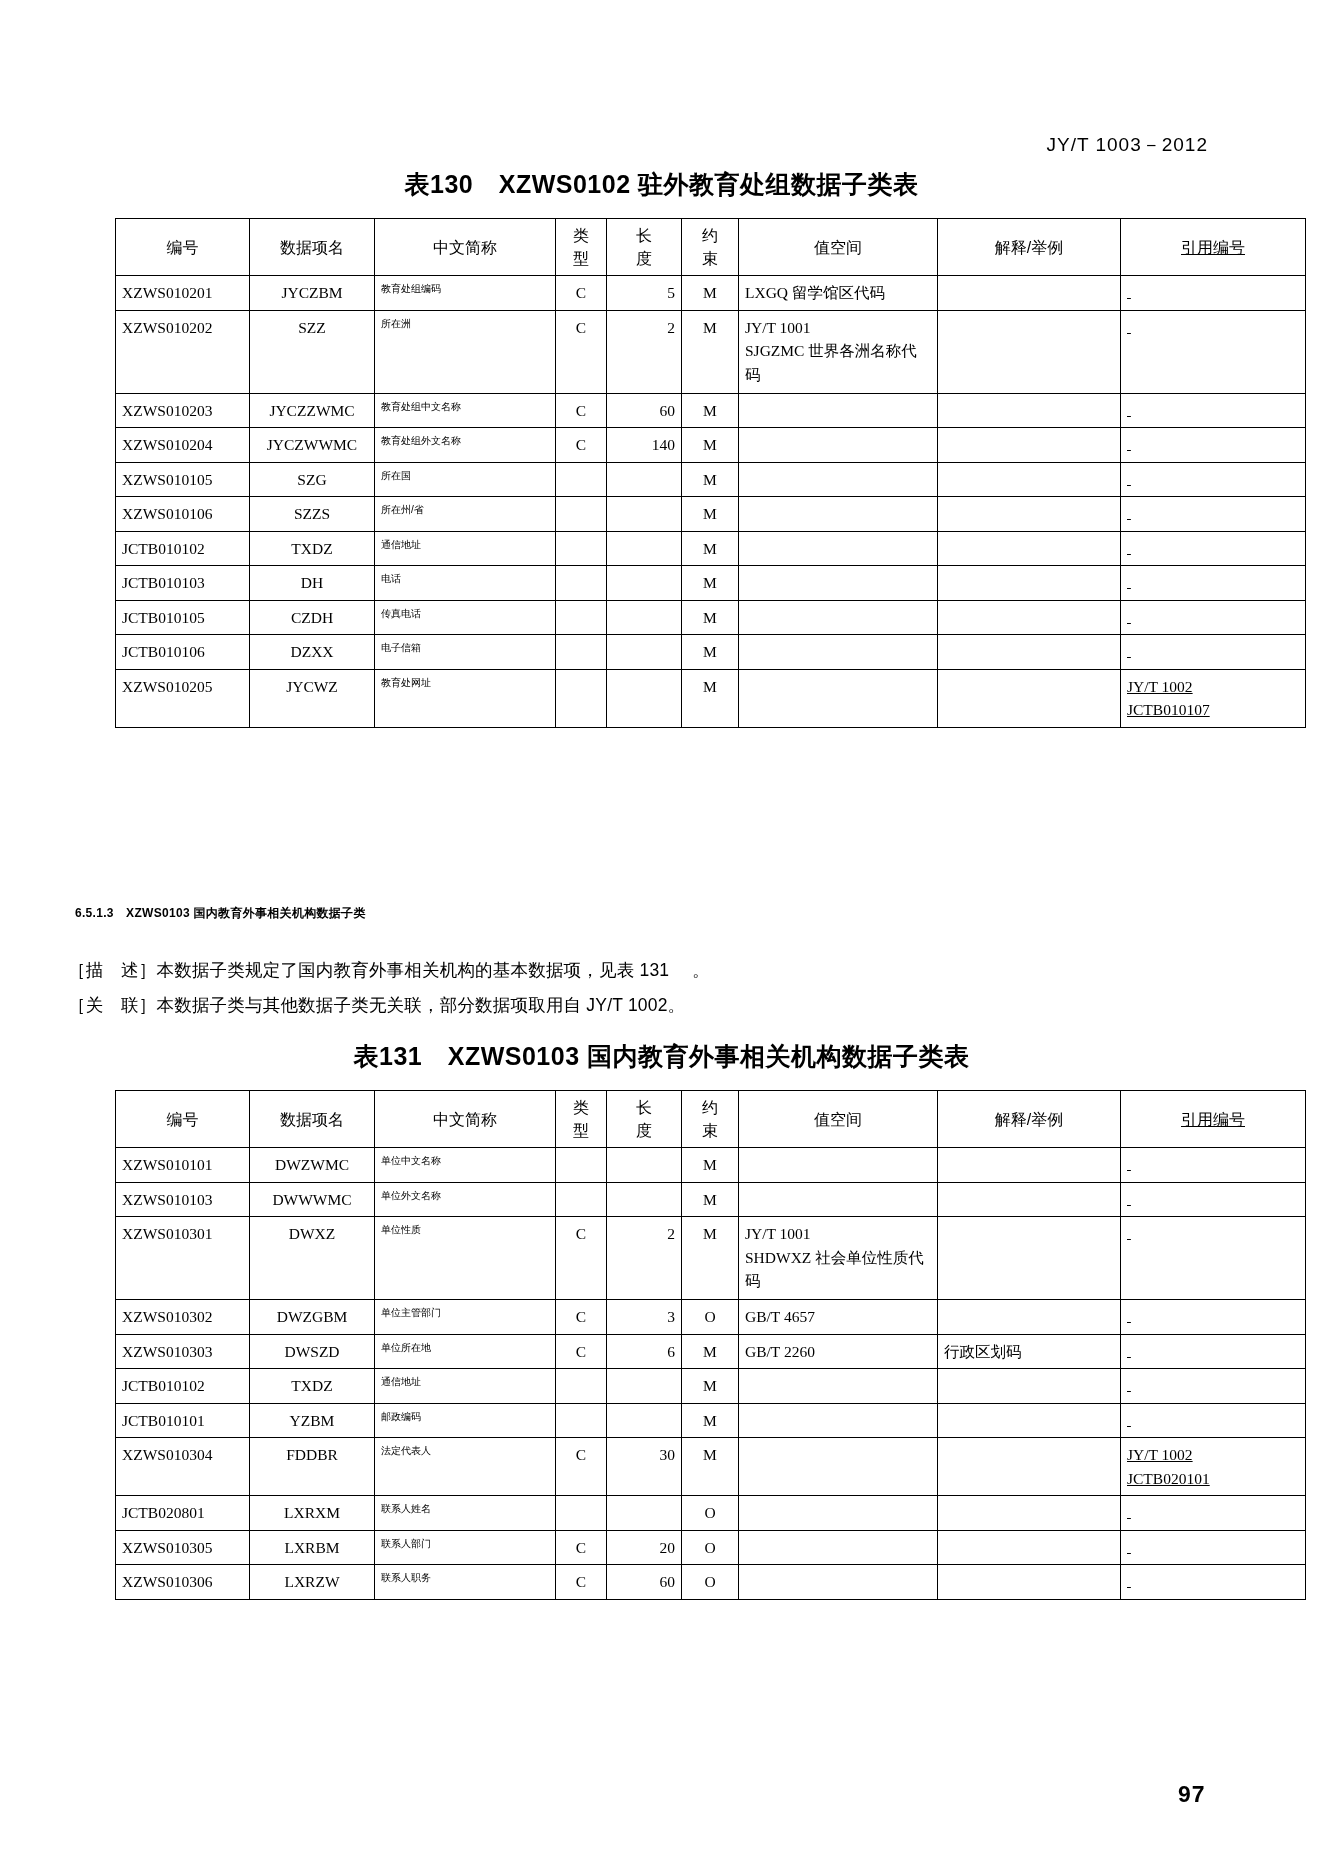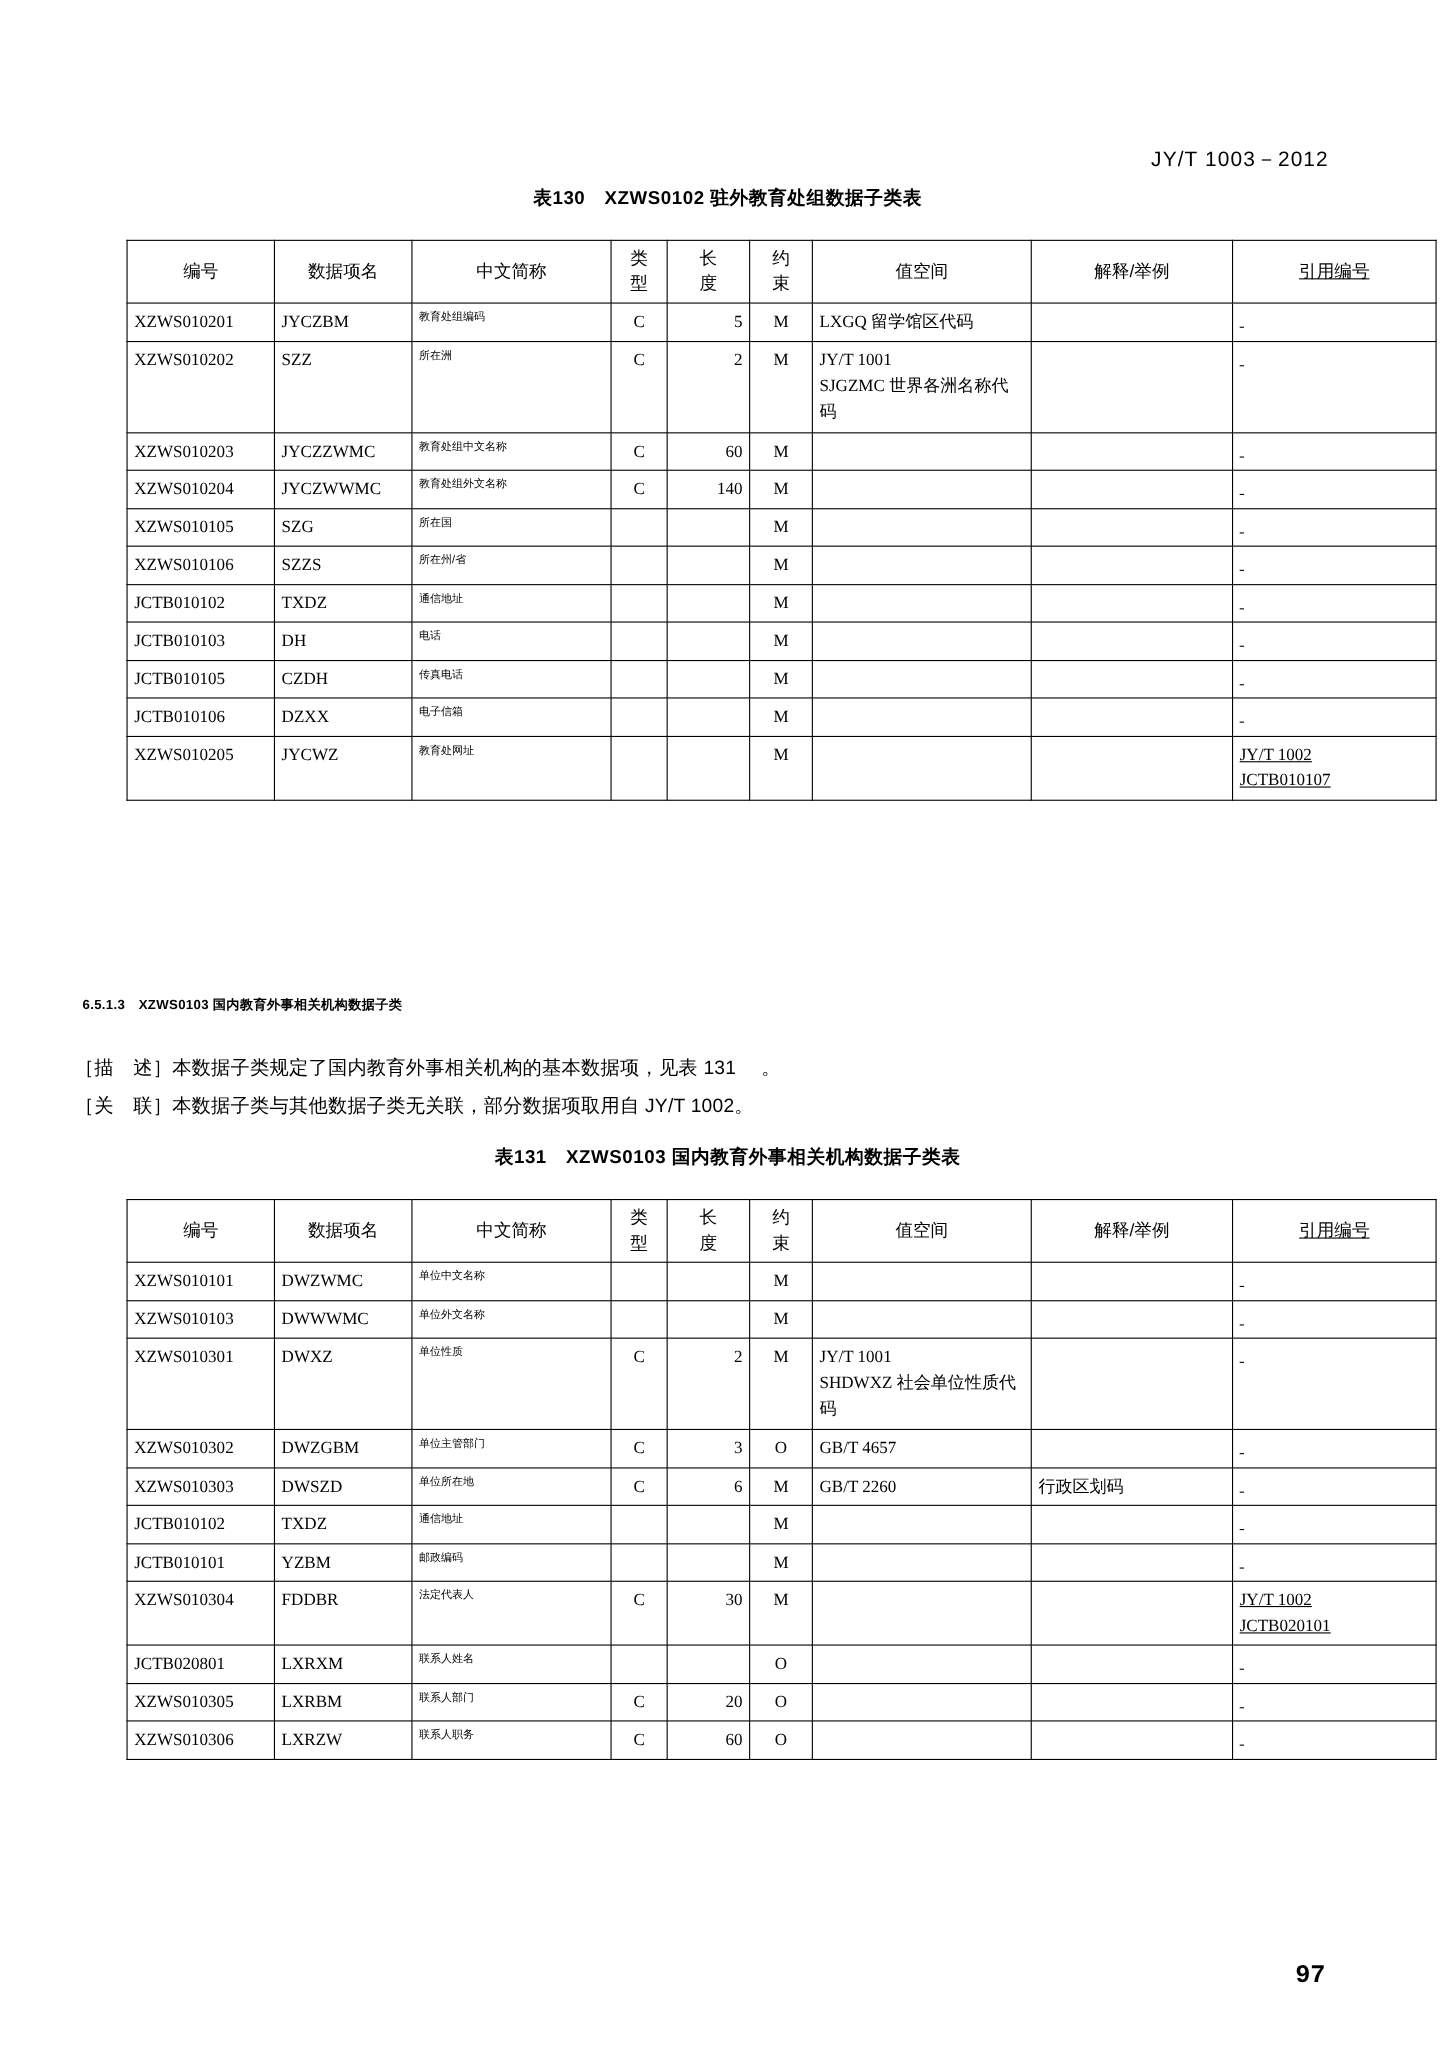--- a/index.html
+++ b/index.html
@@ -26,21 +26,21 @@
     top: 132px;
     right: 115px;
     font-family: "Liberation Sans", sans-serif;
     font-size: 19px;
     letter-spacing: 1px;
   }
   .table-caption {
     text-align: center;
     font-family: "Liberation Sans", sans-serif;
     font-weight: bold;
-    font-size: 17px;
+    font-size: 25px;
     letter-spacing: 0.5px;
   }
   .tbl-wrap {
     margin: 0 115px;
   }
   table.data {
     border-collapse: collapse;
     width: 1093px;
     table-layout: fixed;
     font-size: 15.5px;
@@ -53,21 +53,21 @@
     line-height: 1.45;
   }
   table.data th {
     text-align: center;
     vertical-align: middle;
     font-family: "Liberation Sans", sans-serif;
     font-size: 16px;
     height: 44px;
   }
   .c-num { width: 121px; text-align: left; padding-left: 9px; font-family:"Liberation Serif", serif; }
-  .c-item { width: 112px; text-align: left; padding-left: 9px; font-family:"Liberation Serif", serif;}
+  .c-item { width: 112px; text-align: center; padding-left: 9px; font-family:"Liberation Serif", serif;}
   .c-name { width: 168px; text-align: left; padding-left: 9px; font-family:"Liberation Sans", sans-serif; font-size:10px;}
   .c-type { width: 38px; text-align: center; }
   .c-len  { width: 62px; text-align: right; padding-right: 14px; }
   .c-cons { width: 44px; text-align: center; }
   .c-val  { width: 186px; text-align: left; padding-left: 9px; }
   .c-exp  { width: 170px; text-align: left; padding-left: 9px; }
   .c-ref  { width: 172px; text-align: left; padding-left: 9px; text-decoration: underline; }
   .th-two-line {
     line-height: 1.05;
     font-size: 15px;

